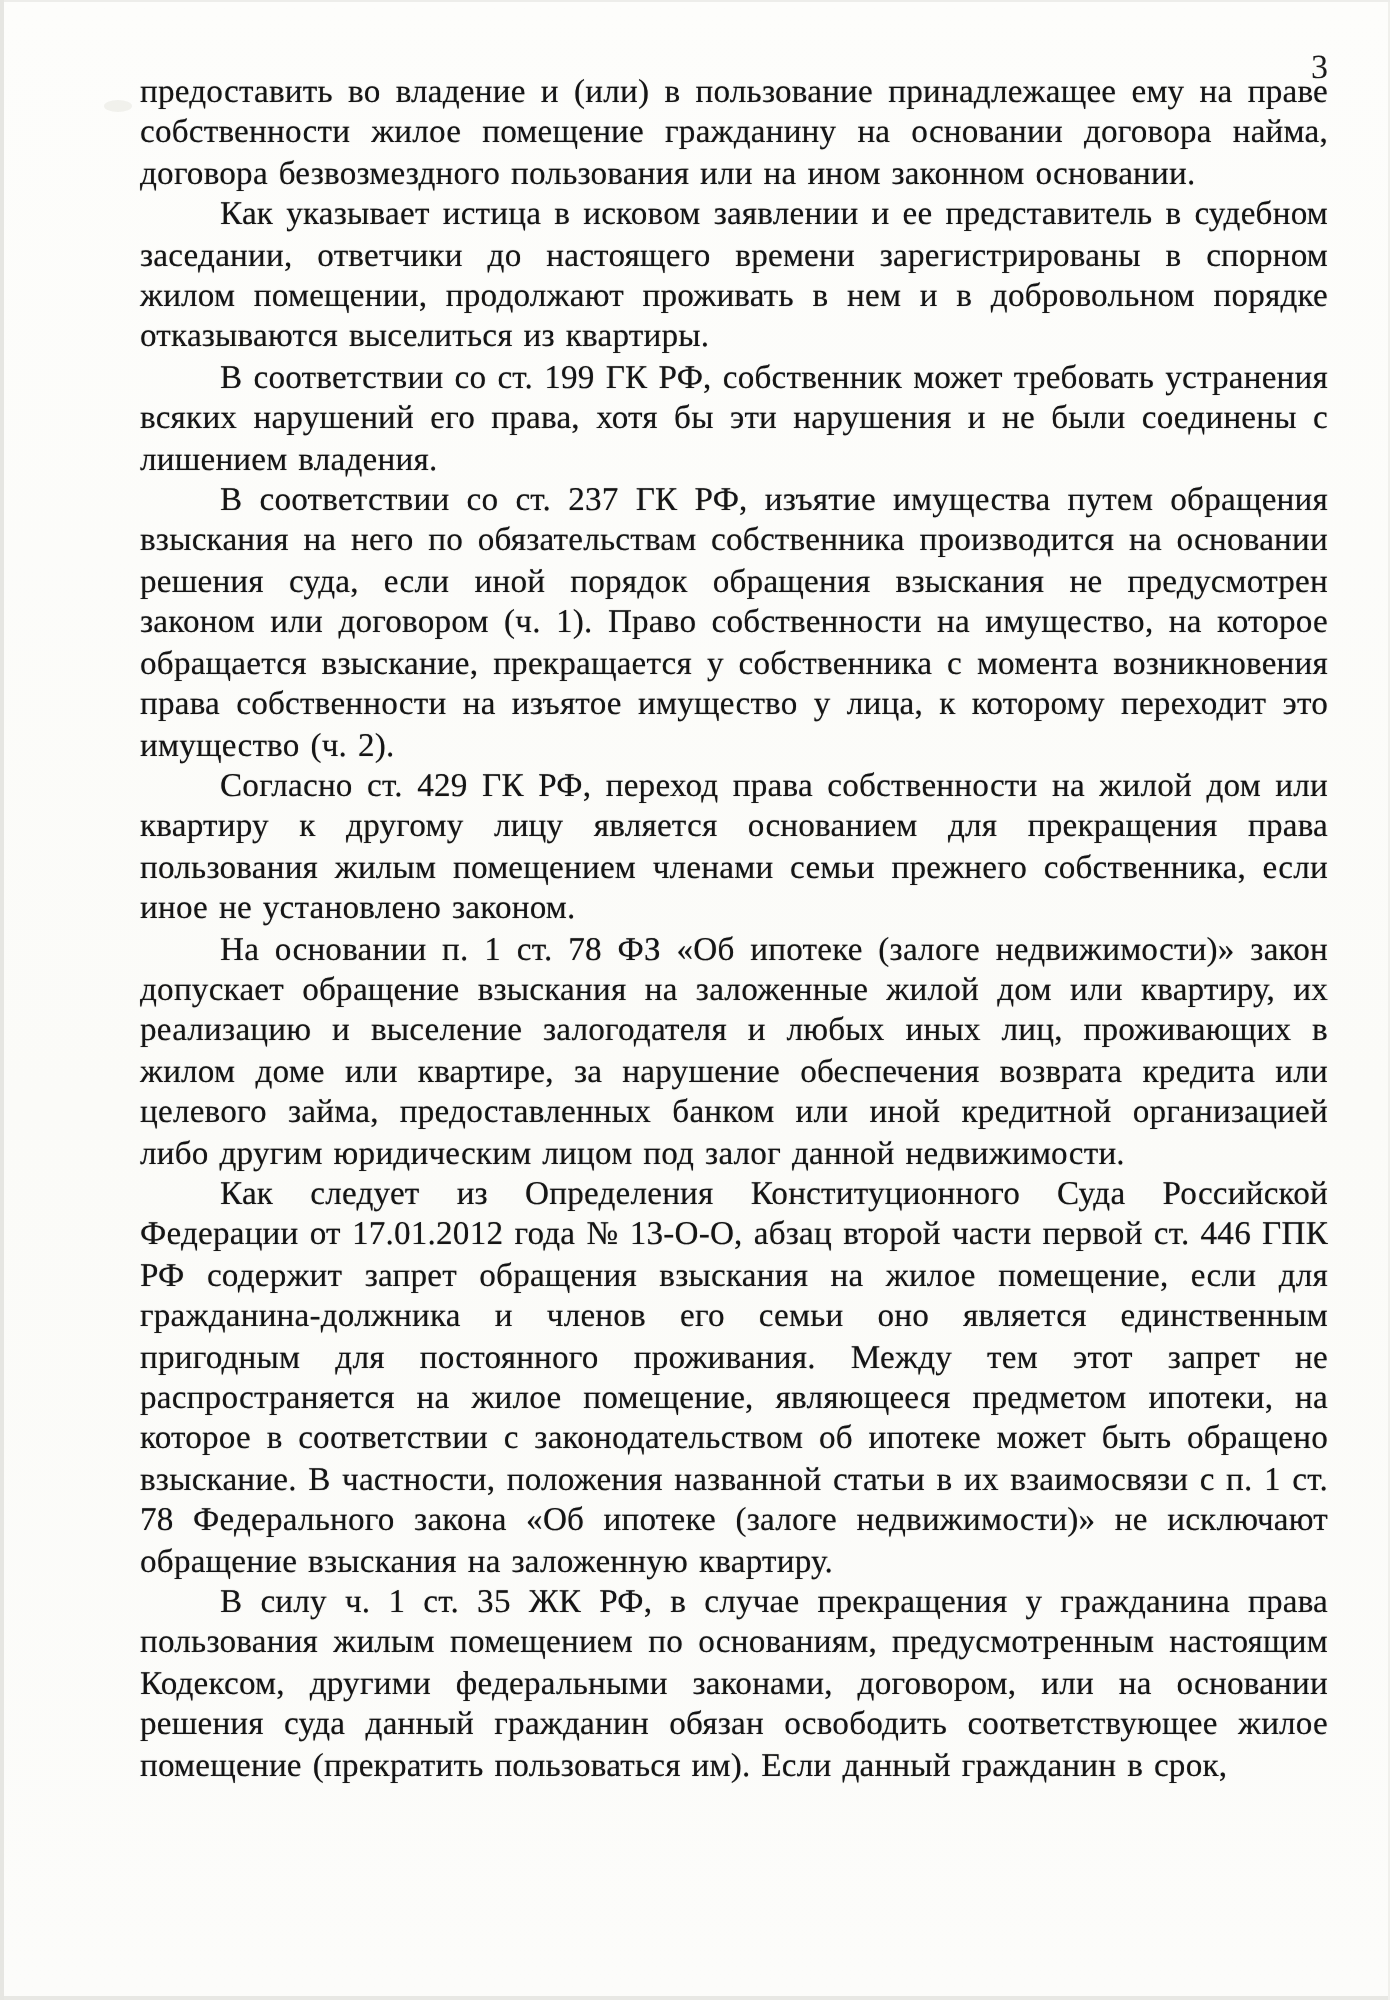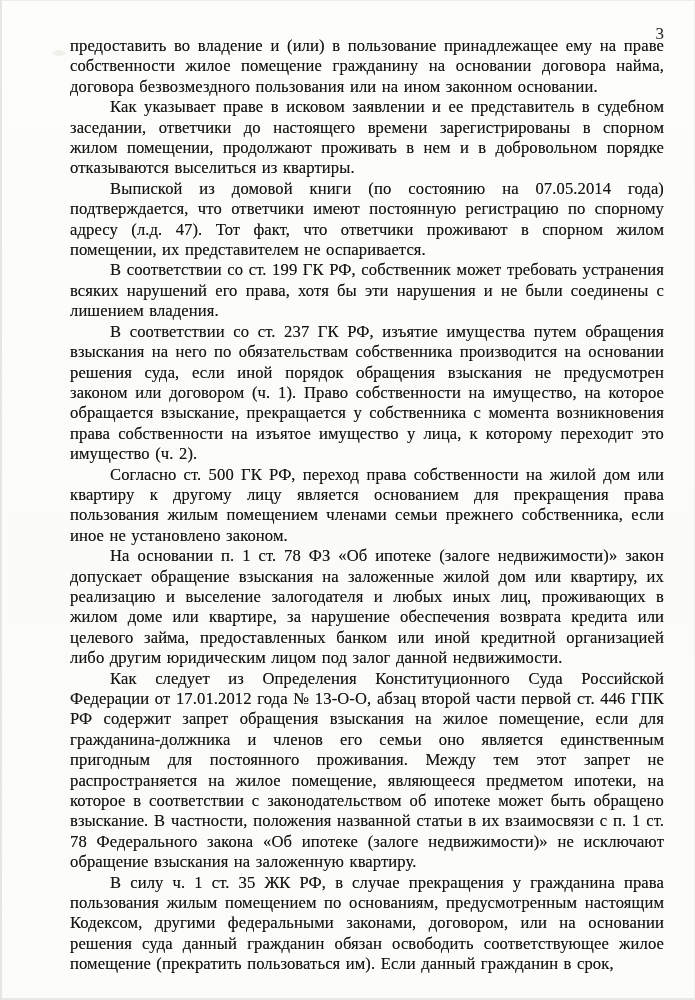--- a/index.html
+++ b/index.html
@@ -59,22 +59,21 @@
   }
 </style>
 </head>
 <body>
 
 <div class="page">
   <div class="scan-speck"></div>
   <div class="page-number">3</div>
   <div class="body-text">
     <p class="no-indent">предоставить во владение и (или) в пользование принадлежащее ему на праве собственности жилое помещение гражданину на основании договора найма, договора безвозмездного пользования или на ином законном основании.</p>
-    <p class="indent">Как указывает праве в исковом заявлении и ее представитель в судебном заседании, ответчики до настоящего времени зарегистрированы в спорном жилом помещении, продолжают проживать в нем и в добровольном порядке отказываются выселиться из квартиры.</p>
-    <p class="indent">Выпиской из домовой книги (по состоянию на 07.05.2014 года) подтверждается, что ответчики имеют постоянную регистрацию по спорному адресу (л.д. 47). Тот факт, что ответчики проживают в спорном жилом помещении, их представителем не оспаривается.</p>
+    <p class="indent">Как указывает истица в исковом заявлении и ее представитель в судебном заседании, ответчики до настоящего времени зарегистрированы в спорном жилом помещении, продолжают проживать в нем и в добровольном порядке отказываются выселиться из квартиры.</p>
     <p class="indent">В соответствии со ст. 199 ГК РФ, собственник может требовать устранения всяких нарушений его права, хотя бы эти нарушения и не были соединены с лишением владения.</p>
     <p class="indent">В соответствии со ст. 237 ГК РФ, изъятие имущества путем обращения взыскания на него по обязательствам собственника производится на основании решения суда, если иной порядок обращения взыскания не предусмотрен законом или договором (ч. 1). Право собственности на имущество, на которое обращается взыскание, прекращается у собственника с момента возникновения права собственности на изъятое имущество у лица, к которому переходит это имущество (ч. 2).</p>
-    <p class="indent">Согласно ст. 500 ГК РФ, переход права собственности на жилой дом или квартиру к другому лицу является основанием для прекращения права пользования жилым помещением членами семьи прежнего собственника, если иное не установлено законом.</p>
+    <p class="indent">Согласно ст. 429 ГК РФ, переход права собственности на жилой дом или квартиру к другому лицу является основанием для прекращения права пользования жилым помещением членами семьи прежнего собственника, если иное не установлено законом.</p>
     <p class="indent">На основании п. 1 ст. 78 ФЗ «Об ипотеке (залоге недвижимости)» закон допускает обращение взыскания на заложенные жилой дом или квартиру, их реализацию и выселение залогодателя и любых иных лиц, проживающих в жилом доме или квартире, за нарушение обеспечения возврата кредита или целевого займа, предоставленных банком или иной кредитной организацией либо другим юридическим лицом под залог данной недвижимости.</p>
     <p class="indent">Как следует из Определения Конституционного Суда Российской Федерации от 17.01.2012 года № 13-О-О, абзац второй части первой ст. 446 ГПК РФ содержит запрет обращения взыскания на жилое помещение, если для гражданина-должника и членов его семьи оно является единственным пригодным для постоянного проживания. Между тем этот запрет не распространяется на жилое помещение, являющееся предметом ипотеки, на которое в соответствии с законодательством об ипотеке может быть обращено взыскание. В частности, положения названной статьи в их взаимосвязи с п. 1 ст. 78 Федерального закона «Об ипотеке (залоге недвижимости)» не исключают обращение взыскания на заложенную квартиру.</p>
     <p class="indent">В силу ч. 1 ст. 35 ЖК РФ, в случае прекращения у гражданина права пользования жилым помещением по основаниям, предусмотренным настоящим Кодексом, другими федеральными законами, договором, или на основании решения суда данный гражданин обязан освободить соответствующее жилое помещение (прекратить пользоваться им). Если данный гражданин в срок,</p>
   </div>
 </div>
 
 </body></html>

